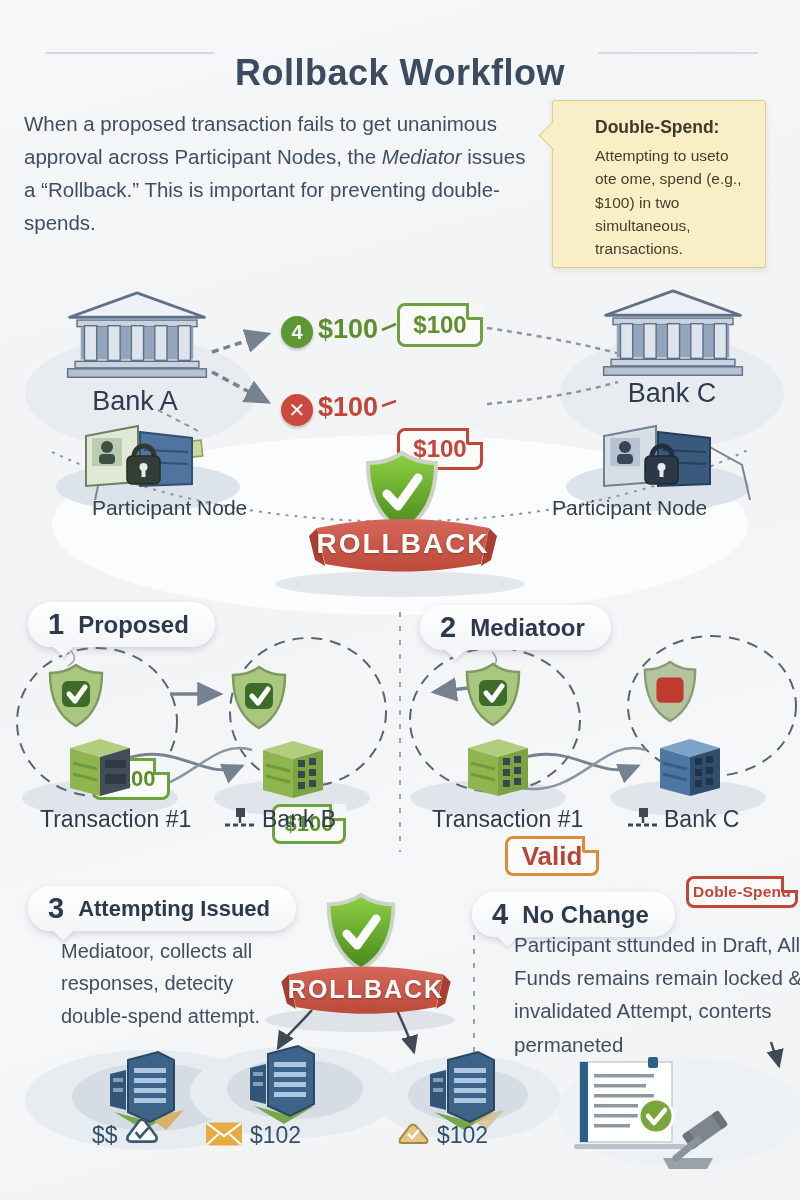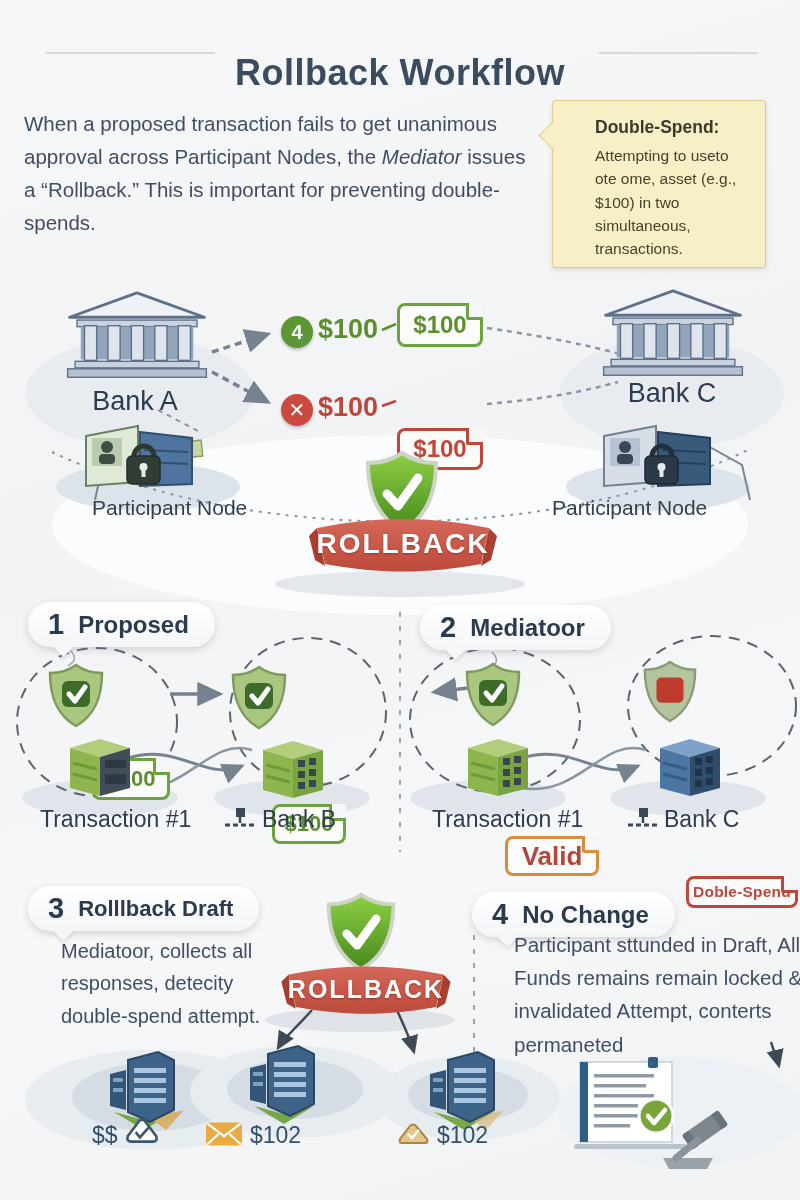--- a/index.html
+++ b/index.html
@@ -121,21 +121,21 @@
 
   <div class="abs rule" style="left:45px;top:52px;width:170px;"></div>
   <div class="abs title" style="left:0;top:28px;">Rollback Workflow</div>
   <div class="abs rule" style="left:598px;top:52px;width:160px;"></div>
 
   <p class="abs intro" style="left:24px;top:86px;width:512px;"><span>When a proposed transaction fails to get unanimous approval across Participant Nodes, the </span><em>Mediator</em><span> issues a “Rollback.” This is important for preventing double-spends.</span></p>
 
   <div class="abs callout" style="left:552px;top:100px;width:214px;height:168px;">
     <span class="notch"></span>
     <h4>Double-Spend:</h4>
-    <p>Attempting to useto ote ome, asset (e.g., $100) in two simultaneous, transactions.</p>
+    <p>Attempting to useto ote ome, spend (e.g., $100) in two simultaneous, transactions.</p>
   </div>
 
   <svg class="abs" style="left:62px;top:288px;" width="150" height="96" viewBox="0 0 160 96">
     <polygon points="80,2 152,28 8,28" fill="#eef2f6" stroke="#5f7189" stroke-width="3" stroke-linejoin="round"></polygon>
     <rect x="16" y="31" width="128" height="7" fill="#c9d3e0" stroke="#5f7189" stroke-width="1.5"></rect>
     <rect x="20" y="38" width="120" height="35" fill="#93a5ba"></rect>
     <rect x="24" y="37" width="13" height="37" fill="#dde4ec" stroke="#5f7189" stroke-width="1.5"></rect>
     <rect x="49" y="37" width="13" height="37" fill="#dde4ec" stroke="#5f7189" stroke-width="1.5"></rect>
     <rect x="74" y="37" width="13" height="37" fill="#dde4ec" stroke="#5f7189" stroke-width="1.5"></rect>
     <rect x="99" y="37" width="13" height="37" fill="#dde4ec" stroke="#5f7189" stroke-width="1.5"></rect>
@@ -318,21 +318,21 @@
   </svg>
   <svg class="abs" style="left:625px;top:806px;" width="36" height="24" viewBox="0 0 36 24">
     <rect x="14" y="2" width="9" height="9" fill="#3c4856"></rect>
     <line x1="18" y1="11" x2="18" y2="17" stroke="#3c4856" stroke-width="2.5"></line>
     <line x1="3" y1="19" x2="33" y2="19" stroke="#3c4856" stroke-width="3" stroke-dasharray="5 3"></line>
   </svg>
   <div class="abs bottom-label" style="left:664px;top:806px;font-size:23px;color:#2f3b4e;">Bank C</div>
 
   <div class="abs pill" style="left:28px;top:886px;">
     <span class="num">3</span>
-    <span class="ttl" style="font-size:22px;">Rolllback Draft</span>
+    <span class="ttl" style="font-size:22px;">Attempting Issued</span>
   </div>
   <p class="abs body-text" style="left:52px;top:926px;width:222px;margin:9px;">Mediatoor, collects all responses, detecity double-spend attempt.</p>
 
   <svg class="abs" style="left:322px;top:892px;" width="78" height="80" viewBox="0 0 80 84">
     <defs>
         <linearGradient id="sg2" x1="0" y1="0" x2="0" y2="1">
           <stop offset="0" stop-color="#8ed045"></stop>
           <stop offset="1" stop-color="#47881c"></stop>
         </linearGradient>
       </defs>

